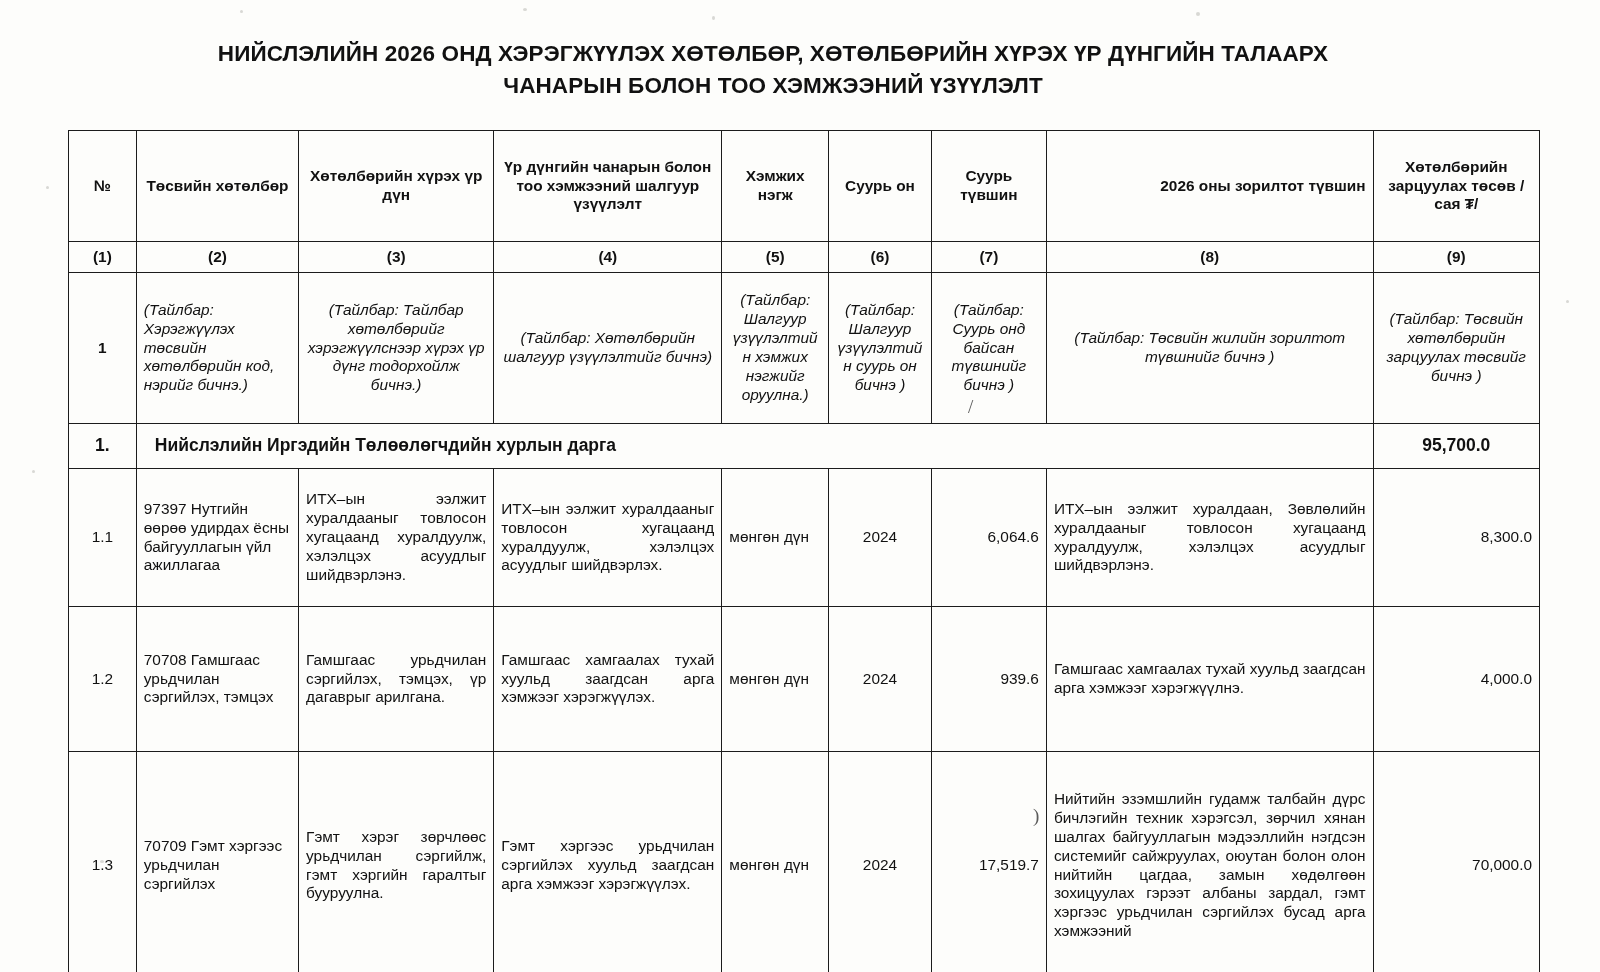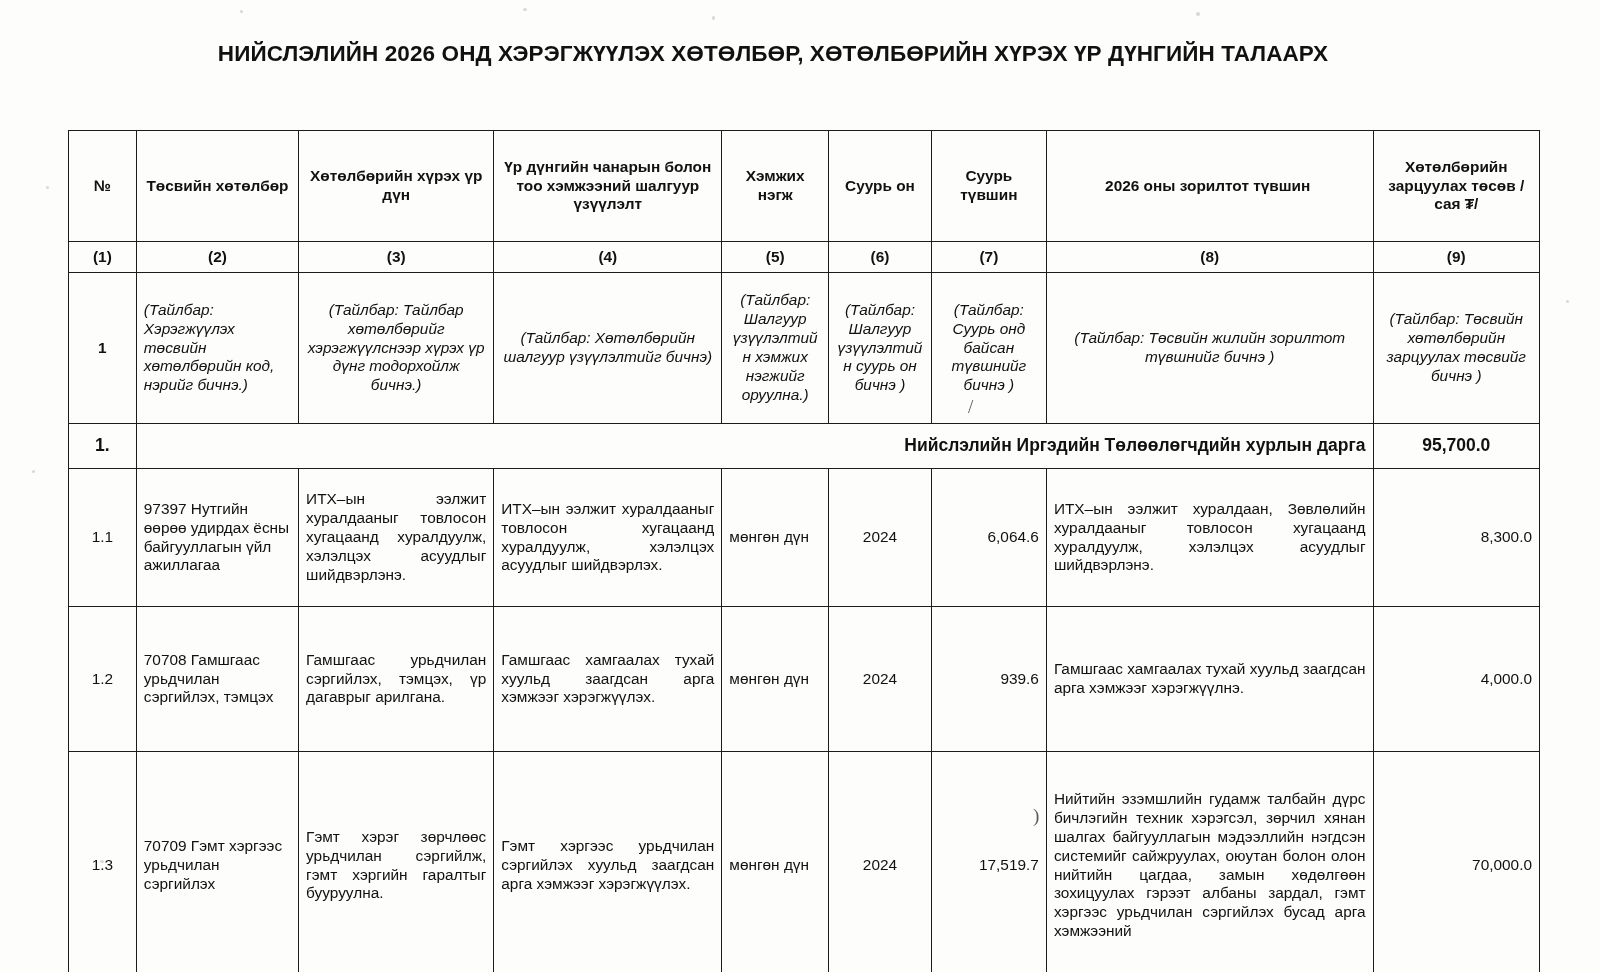--- a/index.html
+++ b/index.html
@@ -56,21 +56,21 @@
     line-height: 1.23;
     word-wrap: break-word;
   }
   th.hd {
     font-weight: bold;
     text-align: center;
     font-size: 17px;
     line-height: 1.24;
     height: 100px;
   }
-  th.hd.left-al { text-align: center; padding-left: 3px; margin-left: 33px; }
+  th.hd.left-al { text-align: right; padding-left: 3px; margin-left: 33px; }
   td.numhd {
     text-align: center;
     font-weight: bold;
     font-size: 14.5px;
     height: 20px;
     padding: 1px 2px;
   }
   td.note {
     font-style: italic;
     font-size: 15.2px;
@@ -88,21 +88,21 @@
   td.idx {
     text-align: center;
     font-size: 16px;
   }
   tr.section td {
     font-weight: bold;
     font-size: 17.5px;
     height: 34px;
   }
   tr.section td.sec-no { text-align: center; }
-  tr.section td.sec-title { text-align: right; padding-left: 26px; }
+  tr.section td.sec-title { text-align: left; padding-left: 18px; }
   tr.section td.sec-budget { text-align: center; }
 
   td.just {
     text-align: justify;
     text-align-last: left;
     font-size: 15.6px;
     line-height: 1.26;
     vertical-align: top;
     padding-top: 8px;
   }
@@ -144,20 +144,21 @@
 <div class="speck" style="left:523px;top:8px;width:4px;height:3px;"></div>
 <div class="speck" style="left:712px;top:16px;width:3px;height:4px;"></div>
 <div class="speck" style="left:1196px;top:12px;width:4px;height:4px;"></div>
 <div class="speck" style="left:46px;top:186px;width:3px;height:3px;"></div>
 <div class="speck" style="left:32px;top:470px;width:3px;height:3px;"></div>
 <div class="speck" style="left:1566px;top:300px;width:3px;height:3px;"></div>
 <div class="speck" style="left:100px;top:860px;width:4px;height:3px;"></div>
 
 <div class="doc-title">
   <div>НИЙСЛЭЛИЙН 2026 ОНД ХЭРЭГЖҮҮЛЭХ ХӨТӨЛБӨР, ХӨТӨЛБӨРИЙН ХҮРЭХ ҮР ДҮНГИЙН ТАЛААРХ</div>
+  <div>ЧАНАРЫН БОЛОН ТОО ХЭМЖЭЭНИЙ ҮЗҮҮЛЭЛТ</div>
 </div>
 
 <div class="handmark" style="left:968px;top:396px;">/</div>
 <div class="handmark" style="left:1033px;top:805px;">)</div>
 
 <table class="main">
   <colgroup>
     <col style="width:66px">
     <col style="width:158px">
     <col style="width:190px">

